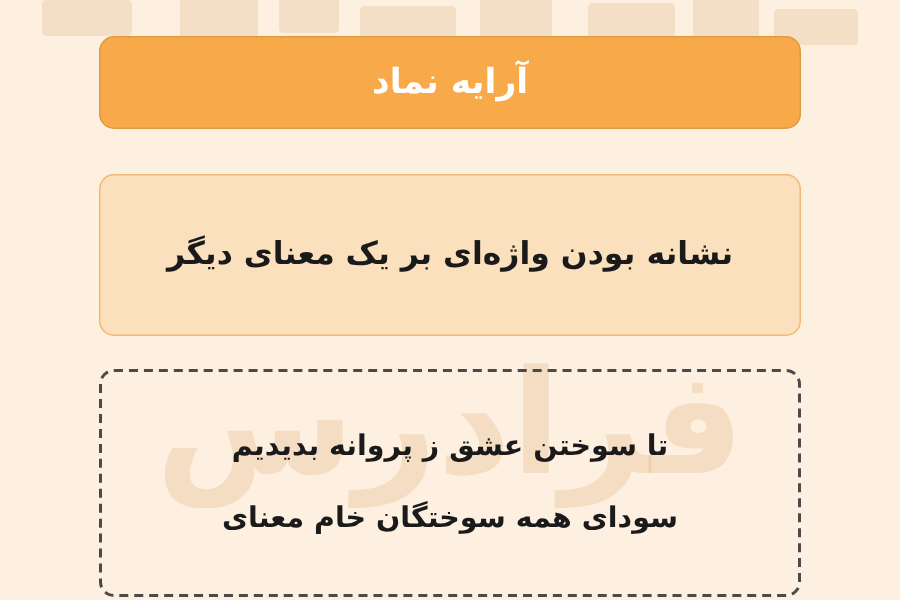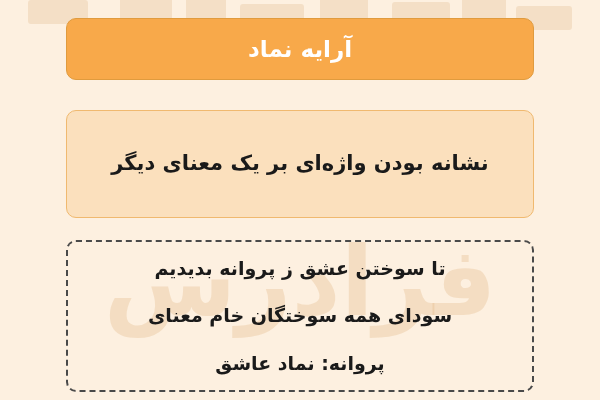--- a/index.html
+++ b/index.html
@@ -71,21 +71,21 @@
     direction: rtl;
   }
 
   .title-card {
     height: 62px;
     background: #f8a94a;
     border: 1px solid #e09b3e;
     color: #ffffff;
     font-size: 23px;
     font-weight: bold;
-    margin-top: 4px;
+    margin-top: 10px;
   }
 
   .definition-card {
     height: 108px;
     margin-top: 30px;
     background: #fbe0bd;
     border: 1px solid #f0b96f;
     color: #1a1a1a;
     font-size: 21px;
     font-weight: bold;
@@ -134,16 +134,15 @@
     <span>آرایه نماد</span>
   </div>
 
   <div class="card definition-card">
     <span>نشانه بودن واژه‌ای بر یک معنای دیگر</span>
   </div>
 
   <div class="card example-card">
     <div class="example-line">تا سوختن عشق ز پروانه بدیدیم</div>
     <div class="example-line">سودای همه سوختگان خام معنای</div>
-    <div class="example-line">پروانه: نماد عاشق</div>
   </div>
 
 </div>
 
 </body></html>

